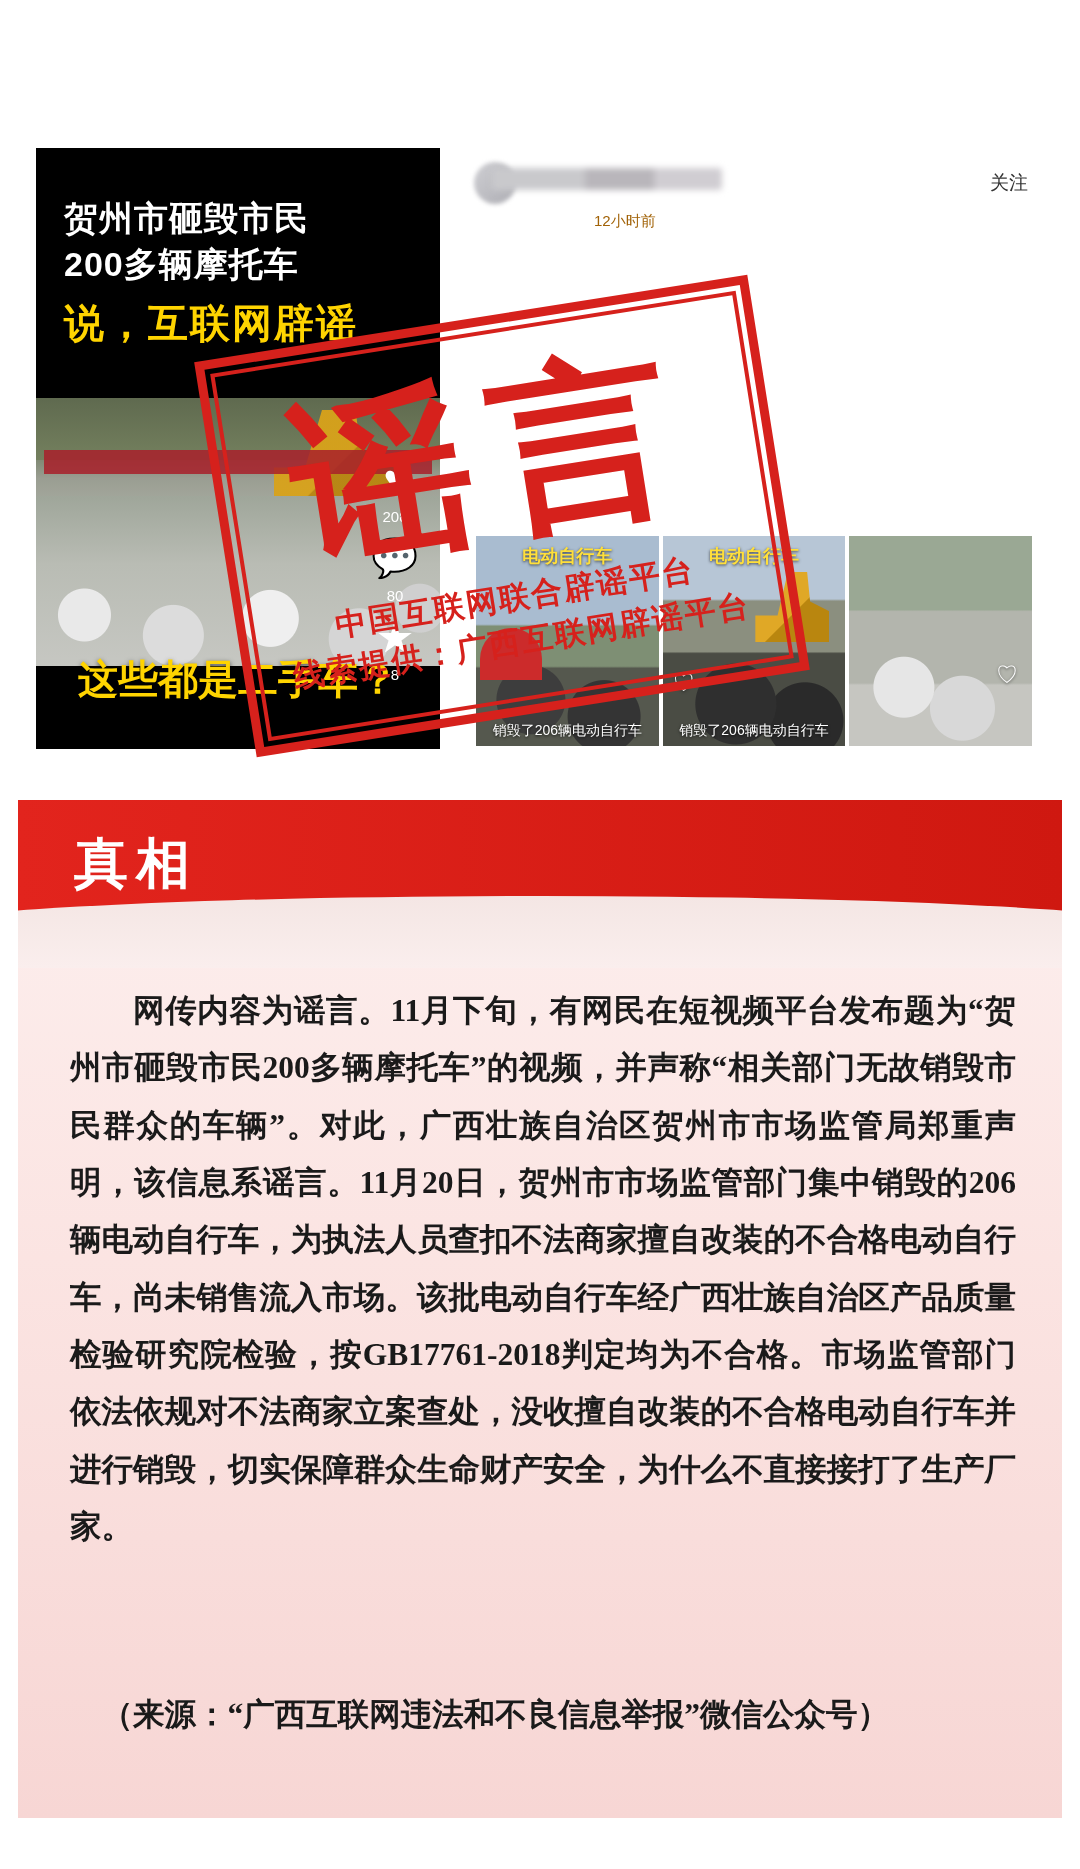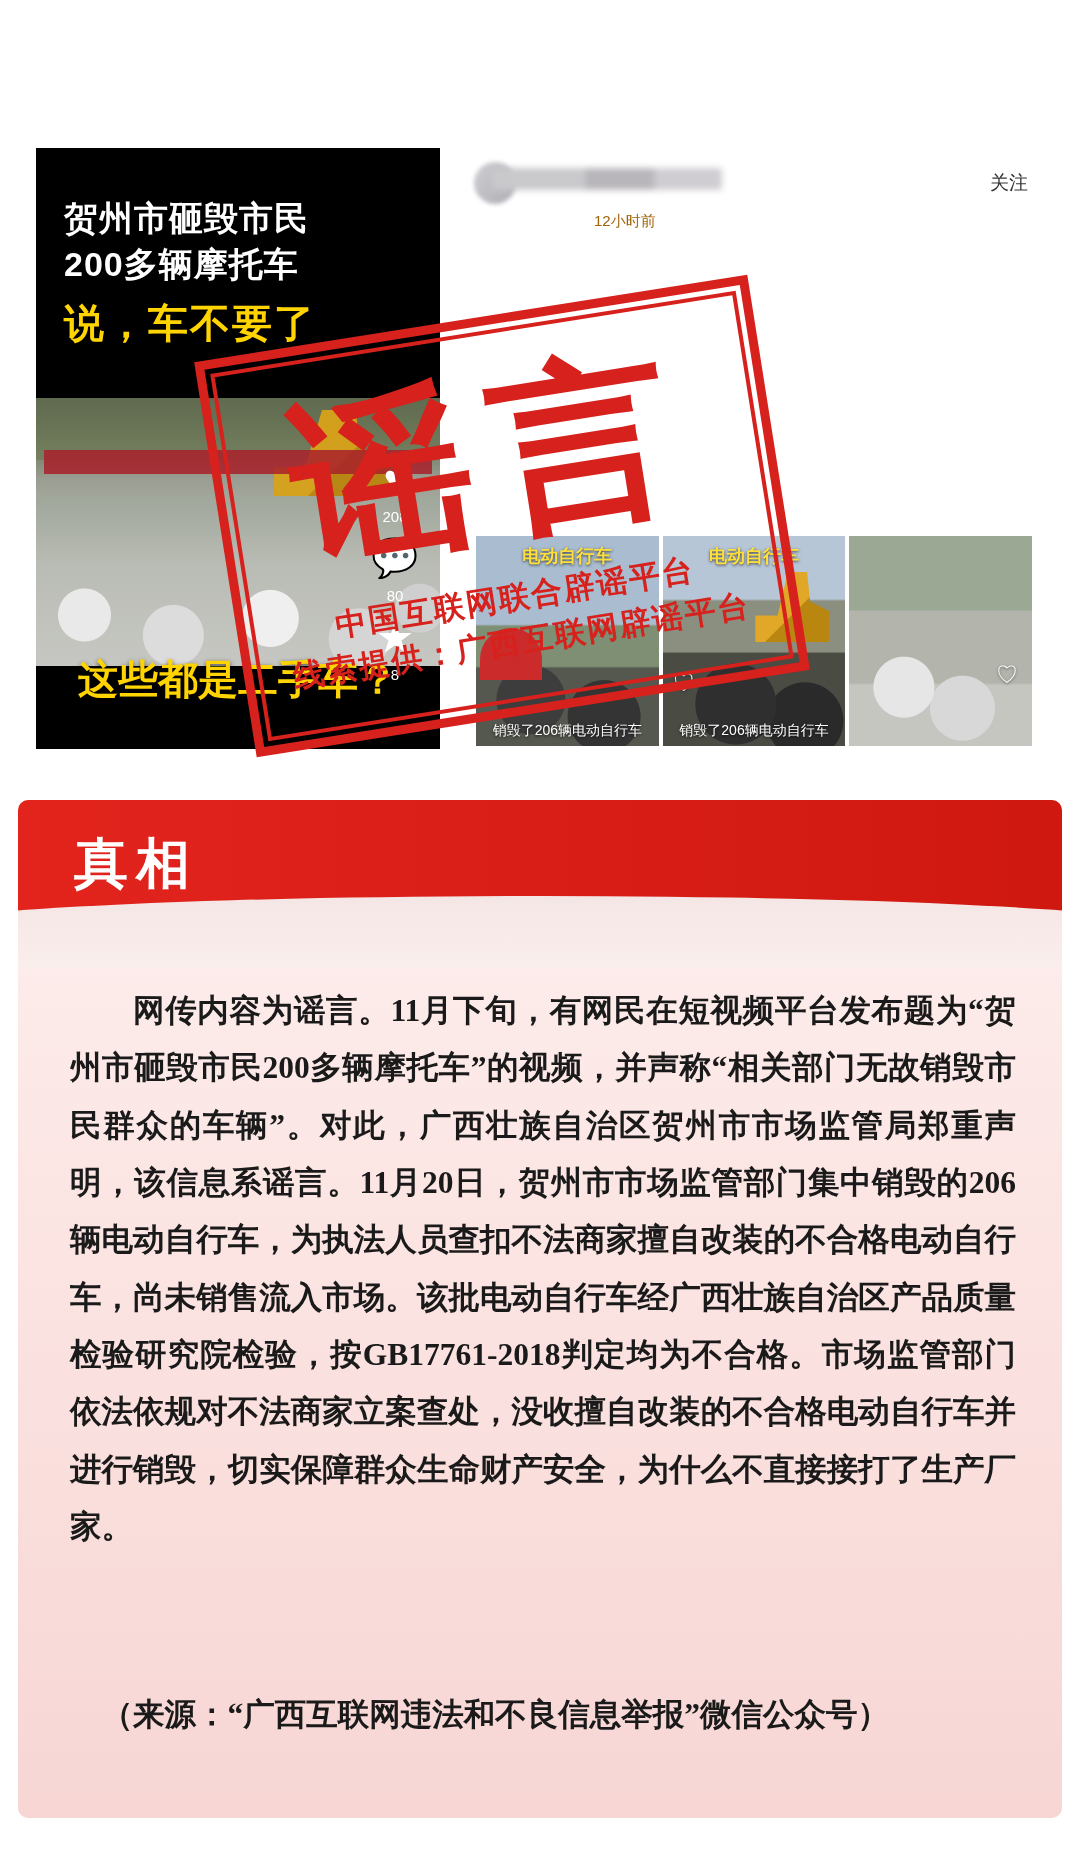--- a/index.html
+++ b/index.html
@@ -305,21 +305,20 @@
 
   
   .truth-card {
     position: absolute;
     left: 18px;
     top: 800px;
     width: 1044px;
     height: 1018px;
     background: linear-gradient(180deg,#fdf0ef 0%, #fbe4e2 45%, #f7d6d4 100%);
     overflow: hidden;
-    border-radius: 10px;
   }
   .truth-banner {
     position: absolute;
     left: 0; top: 0; width: 100%; height: 150px;
     background: linear-gradient(90deg,#e2241d 0%, #cf1810 100%);
   }
   .truth-wave {
     position: absolute;
     left: 0; top: 96px; width: 100%; height: 72px;
     background: linear-gradient(180deg,#f4e6e4 0%, #faeeed 100%);
@@ -369,21 +368,21 @@
 
   <div class="left-video">
     <div class="lv-photo">
       <div class="lv-excavator"></div>
       <div class="lv-bikes"></div>
     </div>
     <div class="lv-title">
       <div>贺州市砸毁市民</div>
       <div>200多辆摩托车</div>
     </div>
-    <div class="lv-sub">说，车不要了</div>
+    <div class="lv-sub">说，互联网辟谣</div>
     <div class="lv-caption">这些都是二手车？</div>
 
     <div class="lv-actions">
       <div class="lv-act">
         <span class="glyph">♥</span>
         <span class="cnt">208</span>
       </div>
       <div class="lv-act">
         <span class="glyph">💬</span>
         <span class="cnt">80</span>

